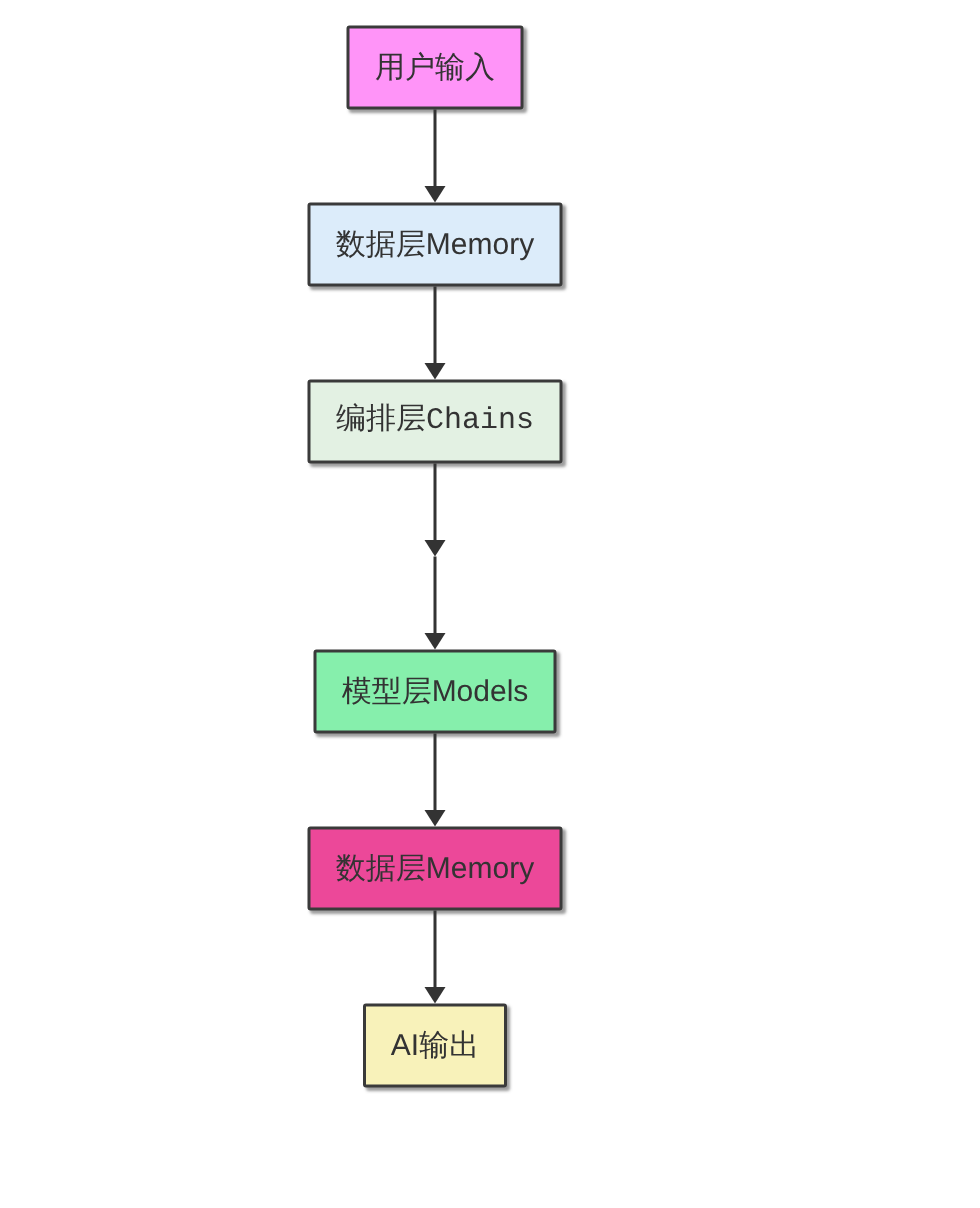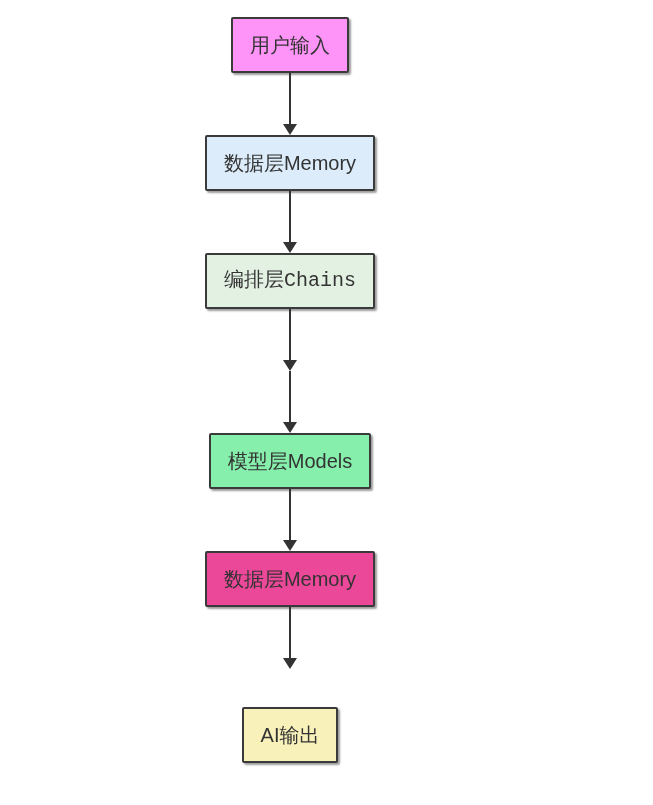--- a/index.html
+++ b/index.html
@@ -106,18 +106,18 @@
     </div>
 
     <div class="connector"></div>
 
     <div class="node" data-fill="diagram.nodes.5.fill" style="background-color: #ec4899;">
       <span class="node-label">数据层Memory</span>
     </div>
 
     <div class="connector"></div>
 
-    <div class="node" data-fill="diagram.nodes.6.fill" style="background-color: rgb(248, 242, 186); margin-top: 38px;">
+    <div class="node" data-fill="diagram.nodes.6.fill" style="background-color: rgb(248, 242, 186);">
       <span class="node-label">AI输出</span>
     </div>
 
   </div>
 </div>
 
 </body></html>

